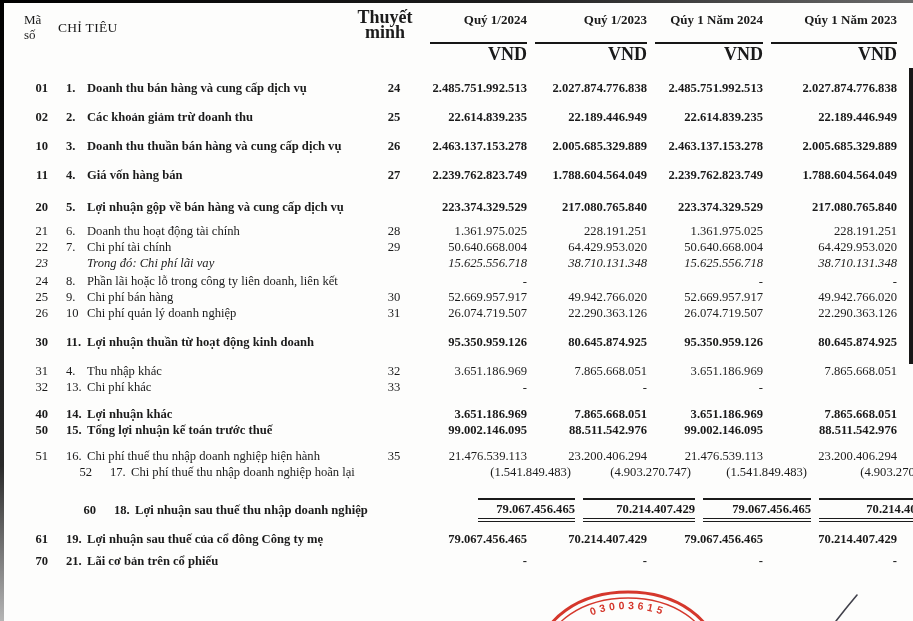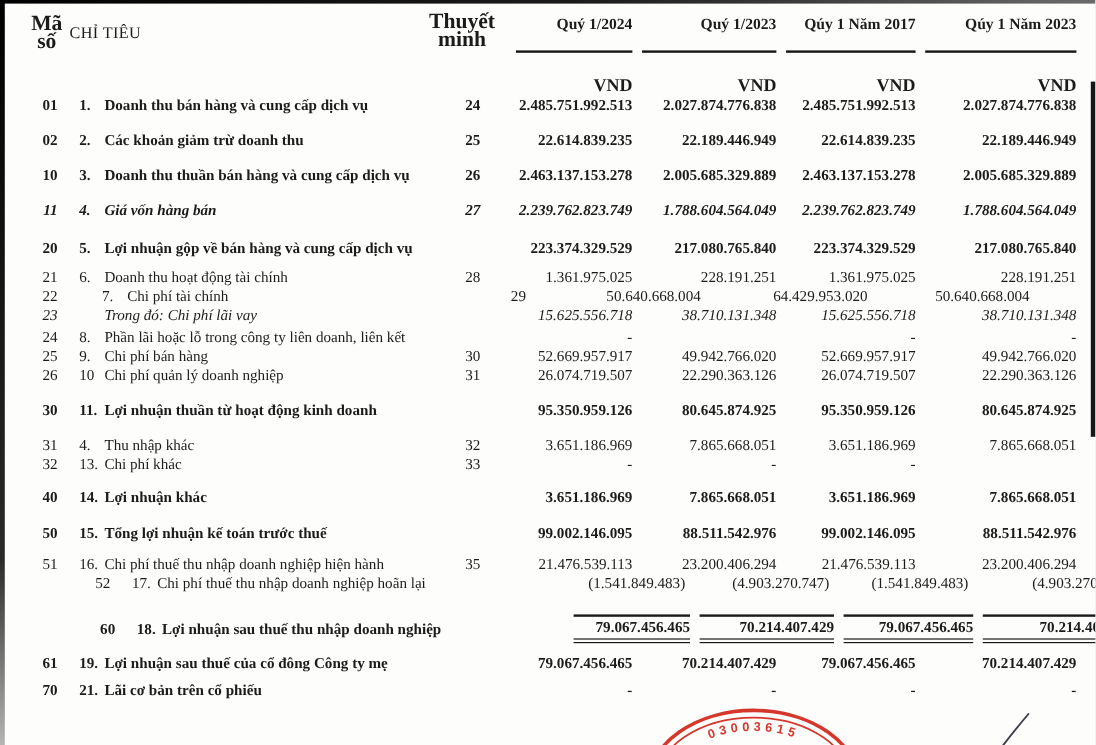--- a/index.html
+++ b/index.html
@@ -10,32 +10,32 @@
     font-size:12.6px;
   }
   
   .edge-top{position:absolute;top:0;left:0;width:100%;height:3px;
     background:linear-gradient(90deg,#000 0%,#1d1d1d 55%,#6b6b6b 100%);}
   .edge-left{position:absolute;top:0;left:0;width:4px;height:100%;
     background:linear-gradient(180deg,#000 0%,#2a2a2a 75%,#b5b5b5 100%);}
   .edge-right{position:absolute;top:68px;right:0;width:4px;height:296px;background:#171717;}
 
   
-  .hdr-code{position:absolute;left:24px;top:12px;width:30px;text-align:center;
-    font-weight:bold;font-size:18px;line-height:15px;}
+  .hdr-code{position:absolute;left:24px;top:12px;width:30px;
+    font-weight:normal;font-size:13px;line-height:15px;}
   .hdr-item{position:absolute;left:58px;top:20px;font-weight:normal;font-size:13.5px;letter-spacing:.3px;}
   .hdr-note{position:absolute;left:354px;top:10px;width:62px;text-align:center;
     font-weight:bold;font-size:18px;line-height:15px;}
   .hdr-periods{position:absolute;left:0;top:12px;display:flex;width:897px;}
   .hp-spacer{width:422px;}
   .hp-cell{margin-left:8px;}
   .hp-c1{width:97px;} .hp-c2{width:112px;} .hp-c3{width:108px;} .hp-c4{width:126px;}
   .p-label{text-align:right;font-weight:bold;font-size:13px;height:30px;white-space:nowrap;}
   .p-rule{border-top:2px solid #161616;}
-  .p-vnd{text-align:right;font-weight:bold;font-size:15px;padding-top:20px;}
+  .p-vnd{text-align:right;font-weight:bold;font-size:18px;padding-top:0;}
 
   
   .rows{position:absolute;left:0;top:80px;width:897px;}
   .row{display:flex;line-height:16px;}
   .c{flex:none;}
   .code{width:48px;text-align:right;}
   .labelwrap{width:318px;padding-left:18px;box-sizing:border-box;white-space:nowrap;}
   .num{display:inline-block;width:21px;}
   .note{width:56px;text-align:center;}
   .val{text-align:right;white-space:nowrap;margin-left:8px;}
@@ -73,21 +73,21 @@
       <div class="p-label">Quý 1/2024</div>
       <div class="p-rule"></div>
       <div class="p-vnd">VND</div>
     </div>
     <div class="hp-cell hp-c2">
       <div class="p-label">Quý 1/2023</div>
       <div class="p-rule"></div>
       <div class="p-vnd">VND</div>
     </div>
     <div class="hp-cell hp-c3">
-      <div class="p-label">Qúy 1 Năm 2017</div>
+      <div class="p-label">Qúy 1 Năm 2024</div>
       <div class="p-rule"></div>
       <div class="p-vnd">VND</div>
     </div>
     <div class="hp-cell hp-c4">
       <div class="p-label">Qúy 1 Năm 2023</div>
       <div class="p-rule"></div>
       <div class="p-vnd">VND</div>
     </div>
   </div>
 
@@ -112,21 +112,21 @@
     </div>
       <div class="row b" style="margin-top: 13px;">
       <div class="c code">10</div>
       <div class="c labelwrap"><span class="num">3.</span><span class="txt">Doanh thu thuần bán hàng và cung cấp dịch vụ</span></div>
       <div class="c note">26</div>
       <div class="c val v1">2.463.137.153.278</div>
       <div class="c val v2">2.005.685.329.889</div>
       <div class="c val v3">2.463.137.153.278</div>
       <div class="c val v4">2.005.685.329.889</div>
     </div>
-      <div class="row b" style="margin-top: 13px; font-style: italic;">
+      <div class="row b" style="margin-top: 13px;">
       <div class="c code">11</div>
       <div class="c labelwrap"><span class="num">4.</span><span class="txt">Giá vốn hàng bán</span></div>
       <div class="c note">27</div>
       <div class="c val v1">2.239.762.823.749</div>
       <div class="c val v2">1.788.604.564.049</div>
       <div class="c val v3">2.239.762.823.749</div>
       <div class="c val v4">1.788.604.564.049</div>
     </div>
       <div class="row b" style="margin-top: 16px;">
       <div class="c code">20</div>
@@ -139,21 +139,21 @@
     </div>
       <div class="row" style="margin-top: 8px;">
       <div class="c code">21</div>
       <div class="c labelwrap"><span class="num">6.</span><span class="txt">Doanh thu hoạt động tài chính</span></div>
       <div class="c note">28</div>
       <div class="c val v1">1.361.975.025</div>
       <div class="c val v2">228.191.251</div>
       <div class="c val v3">1.361.975.025</div>
       <div class="c val v4">228.191.251</div>
     </div>
-      <div class="row" style="margin-top: 0px; gap: 19px;">
+      <div class="row" style="margin-top: 0px;">
       <div class="c code">22</div>
       <div class="c labelwrap"><span class="num">7.</span><span class="txt">Chi phí tài chính</span></div>
       <div class="c note">29</div>
       <div class="c val v1">50.640.668.004</div>
       <div class="c val v2">64.429.953.020</div>
       <div class="c val v3">50.640.668.004</div>
       <div class="c val v4">64.429.953.020</div>
     </div>
       <div class="row i" style="margin-top: 0px;">
       <div class="c code">23</div>
@@ -220,21 +220,21 @@
     </div>
       <div class="row b" style="margin-top: 11px;">
       <div class="c code">40</div>
       <div class="c labelwrap"><span class="num">14.</span><span class="txt">Lợi nhuận khác</span></div>
       <div class="c note"></div>
       <div class="c val v1">3.651.186.969</div>
       <div class="c val v2">7.865.668.051</div>
       <div class="c val v3">3.651.186.969</div>
       <div class="c val v4">7.865.668.051</div>
     </div>
-      <div class="row b" style="margin-top: 14px;">
+      <div class="row b" style="">
       <div class="c code">50</div>
       <div class="c labelwrap"><span class="num">15.</span><span class="txt">Tổng lợi nhuận kế toán trước thuế</span></div>
       <div class="c note"></div>
       <div class="c val v1">99.002.146.095</div>
       <div class="c val v2">88.511.542.976</div>
       <div class="c val v3">99.002.146.095</div>
       <div class="c val v4">88.511.542.976</div>
     </div>
       <div class="row" style="margin-top: 10px;">
       <div class="c code">51</div>

